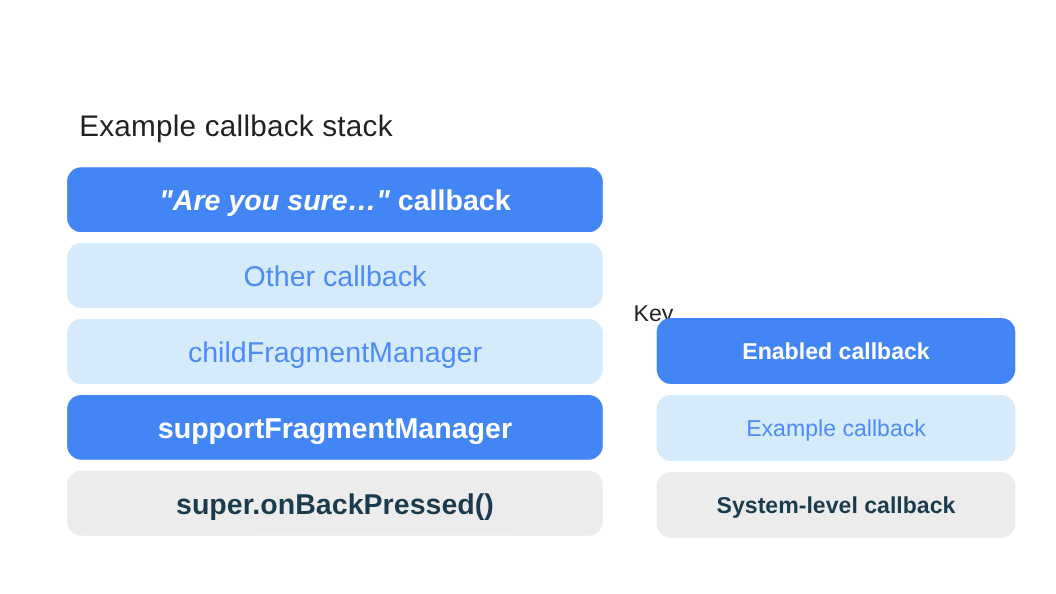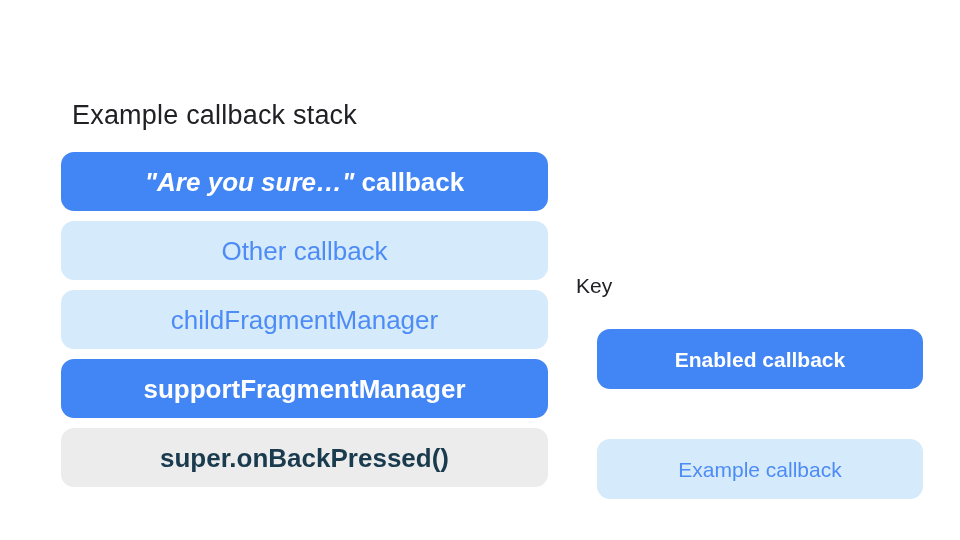--- a/index.html
+++ b/index.html
@@ -67,21 +67,20 @@
     gap: 10px;
   }
   .key-item {
     height: 60px;
     border-radius: 13px;
     display: flex;
     align-items: center;
     justify-content: center;
     font-size: 21px;
     line-height: 1;
-    margin-top: 40px;
   }
   .t-enabled {
     background: var(--enabled-bg, #4285F4);
     color: var(--enabled-text, #ffffff);
     font-weight: 700;
   }
   .t-disabled {
     background: var(--disabled-bg, #D5EAFB);
     color: var(--disabled-text, #4E8CF5);
     font-weight: 400;
@@ -117,15 +116,16 @@
     <div class="bar t-disabled">childFragmentManager</div>
     <div class="bar t-enabled">supportFragmentManager</div>
     <div class="bar t-system">super.onBackPressed()</div>
   </div>
 
   <div class="key-title">Key</div>
 
   <div class="key">
     <div class="key-item t-enabled">Enabled callback</div>
     <div class="key-item t-disabled">Example callback</div>
+    <div class="key-item t-system">System-level callback</div>
   </div>
 
 </div>
 
 </body></html>

